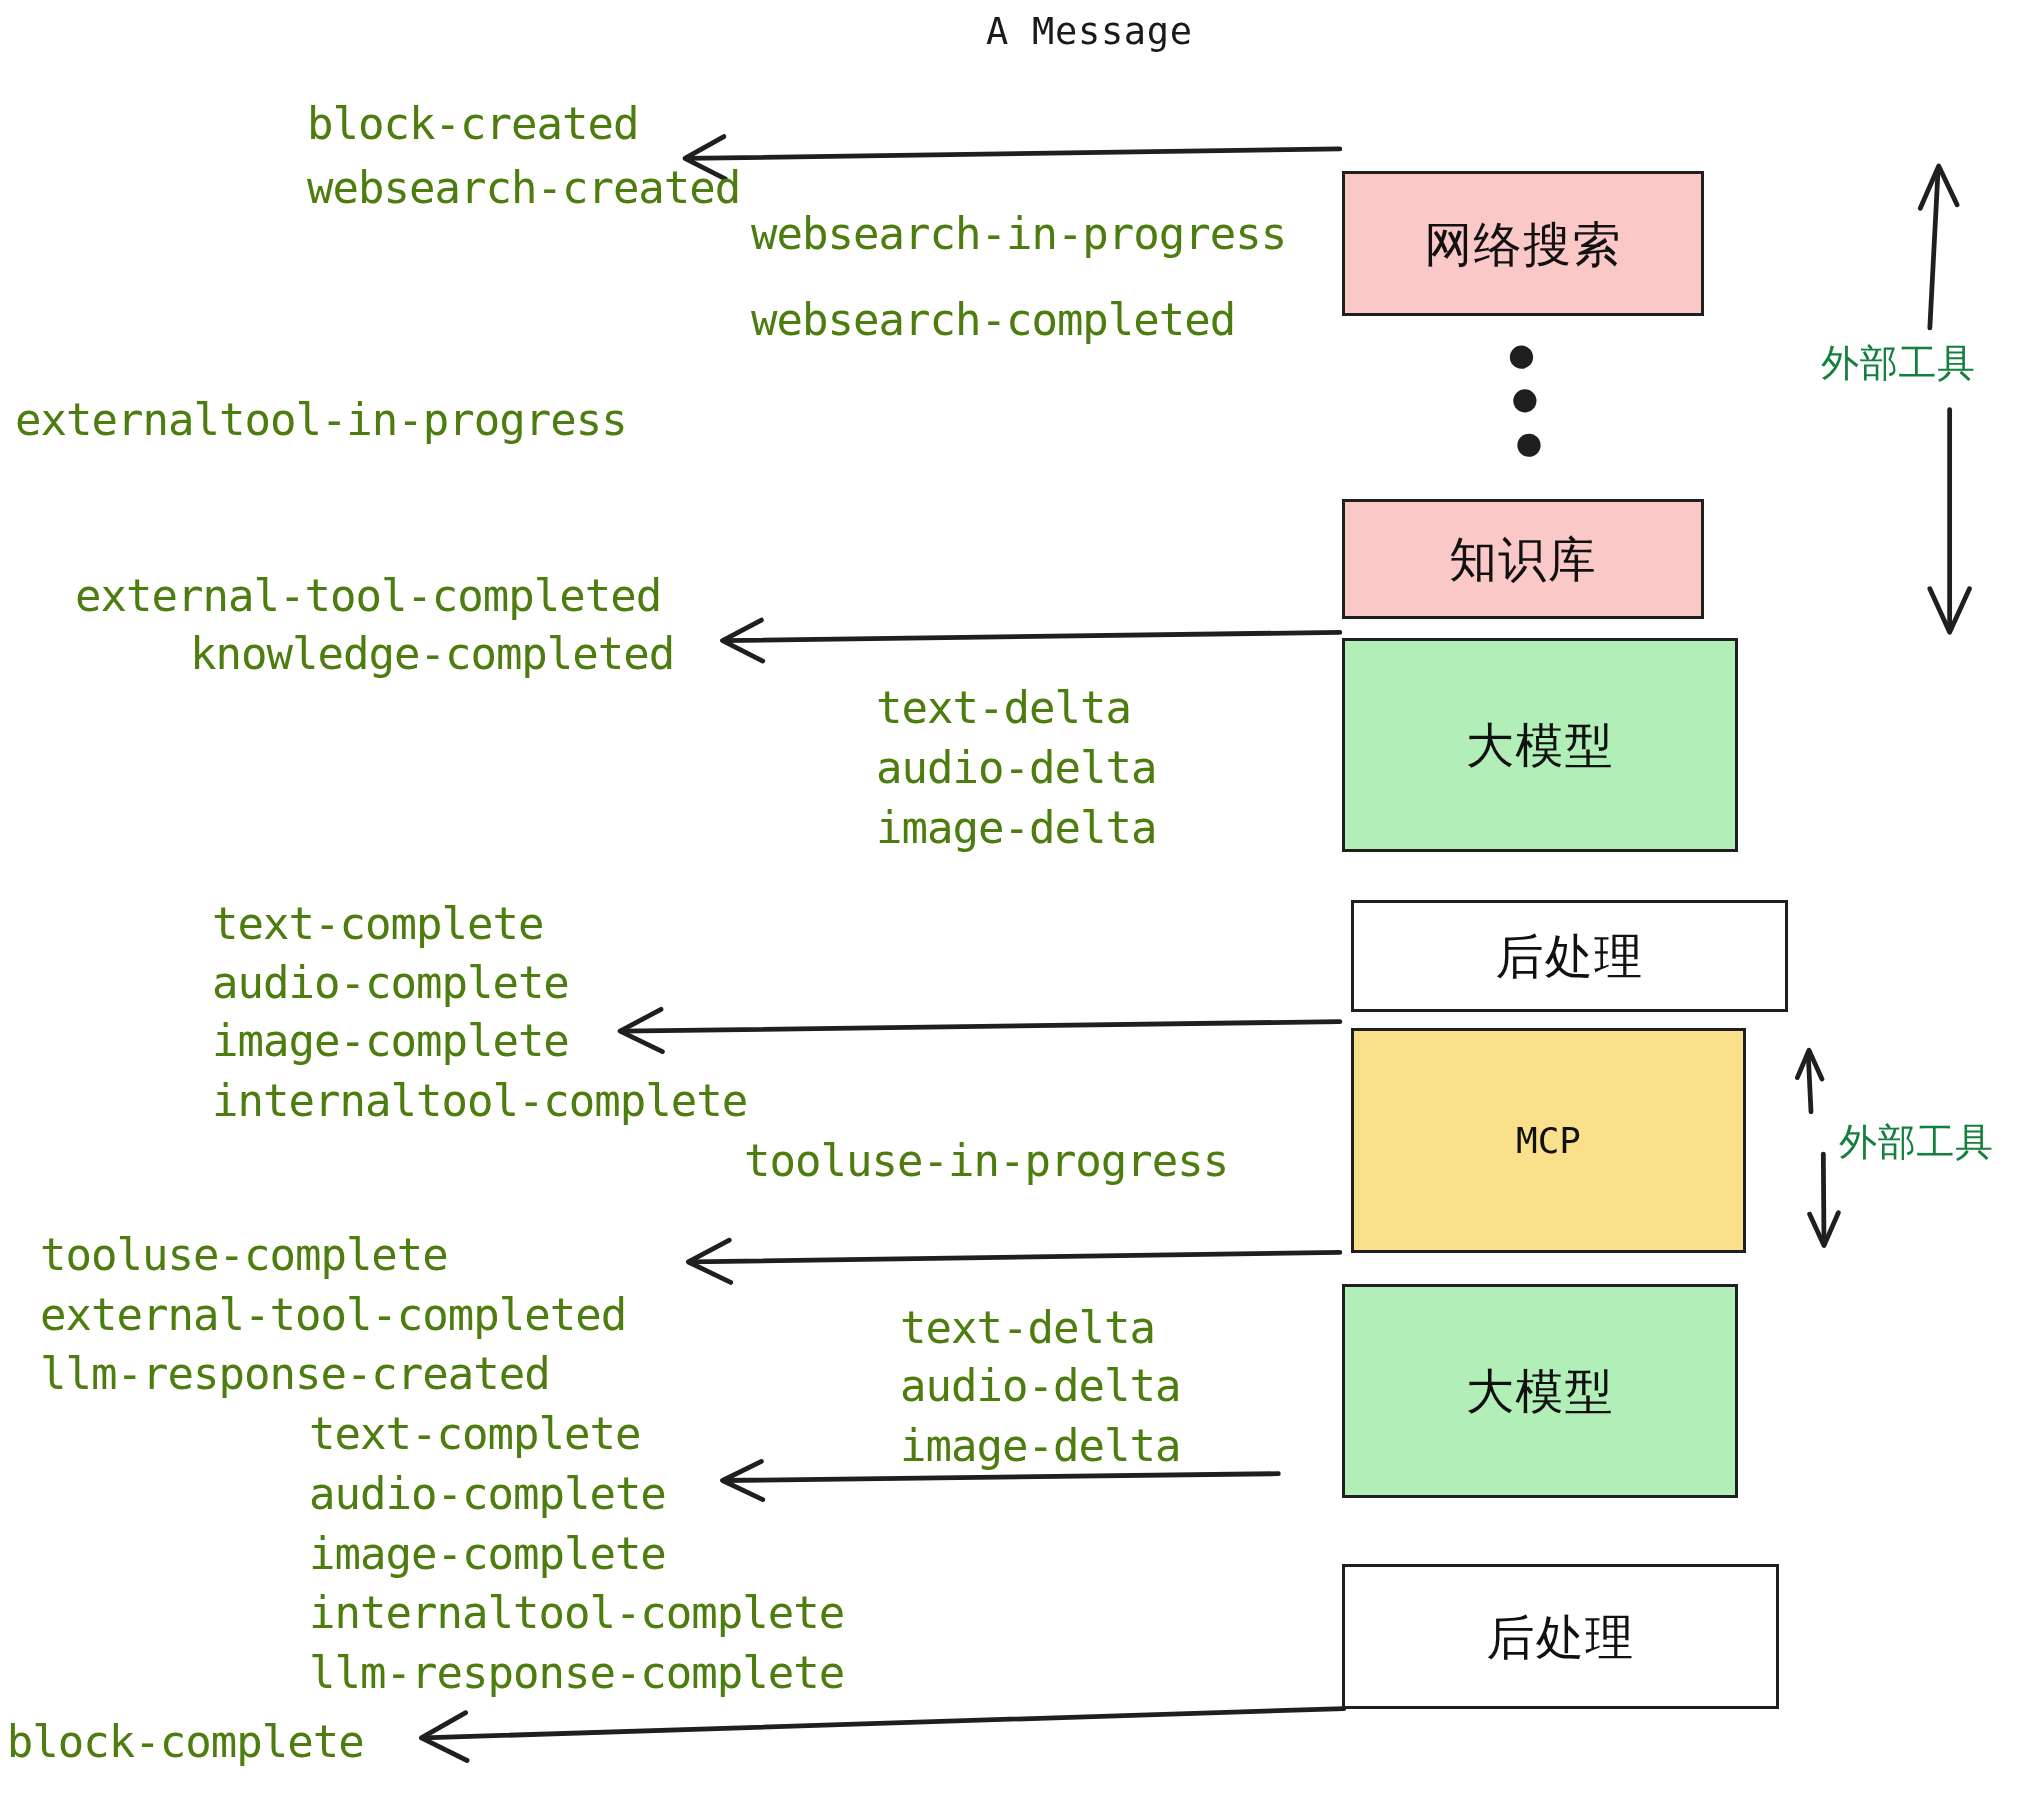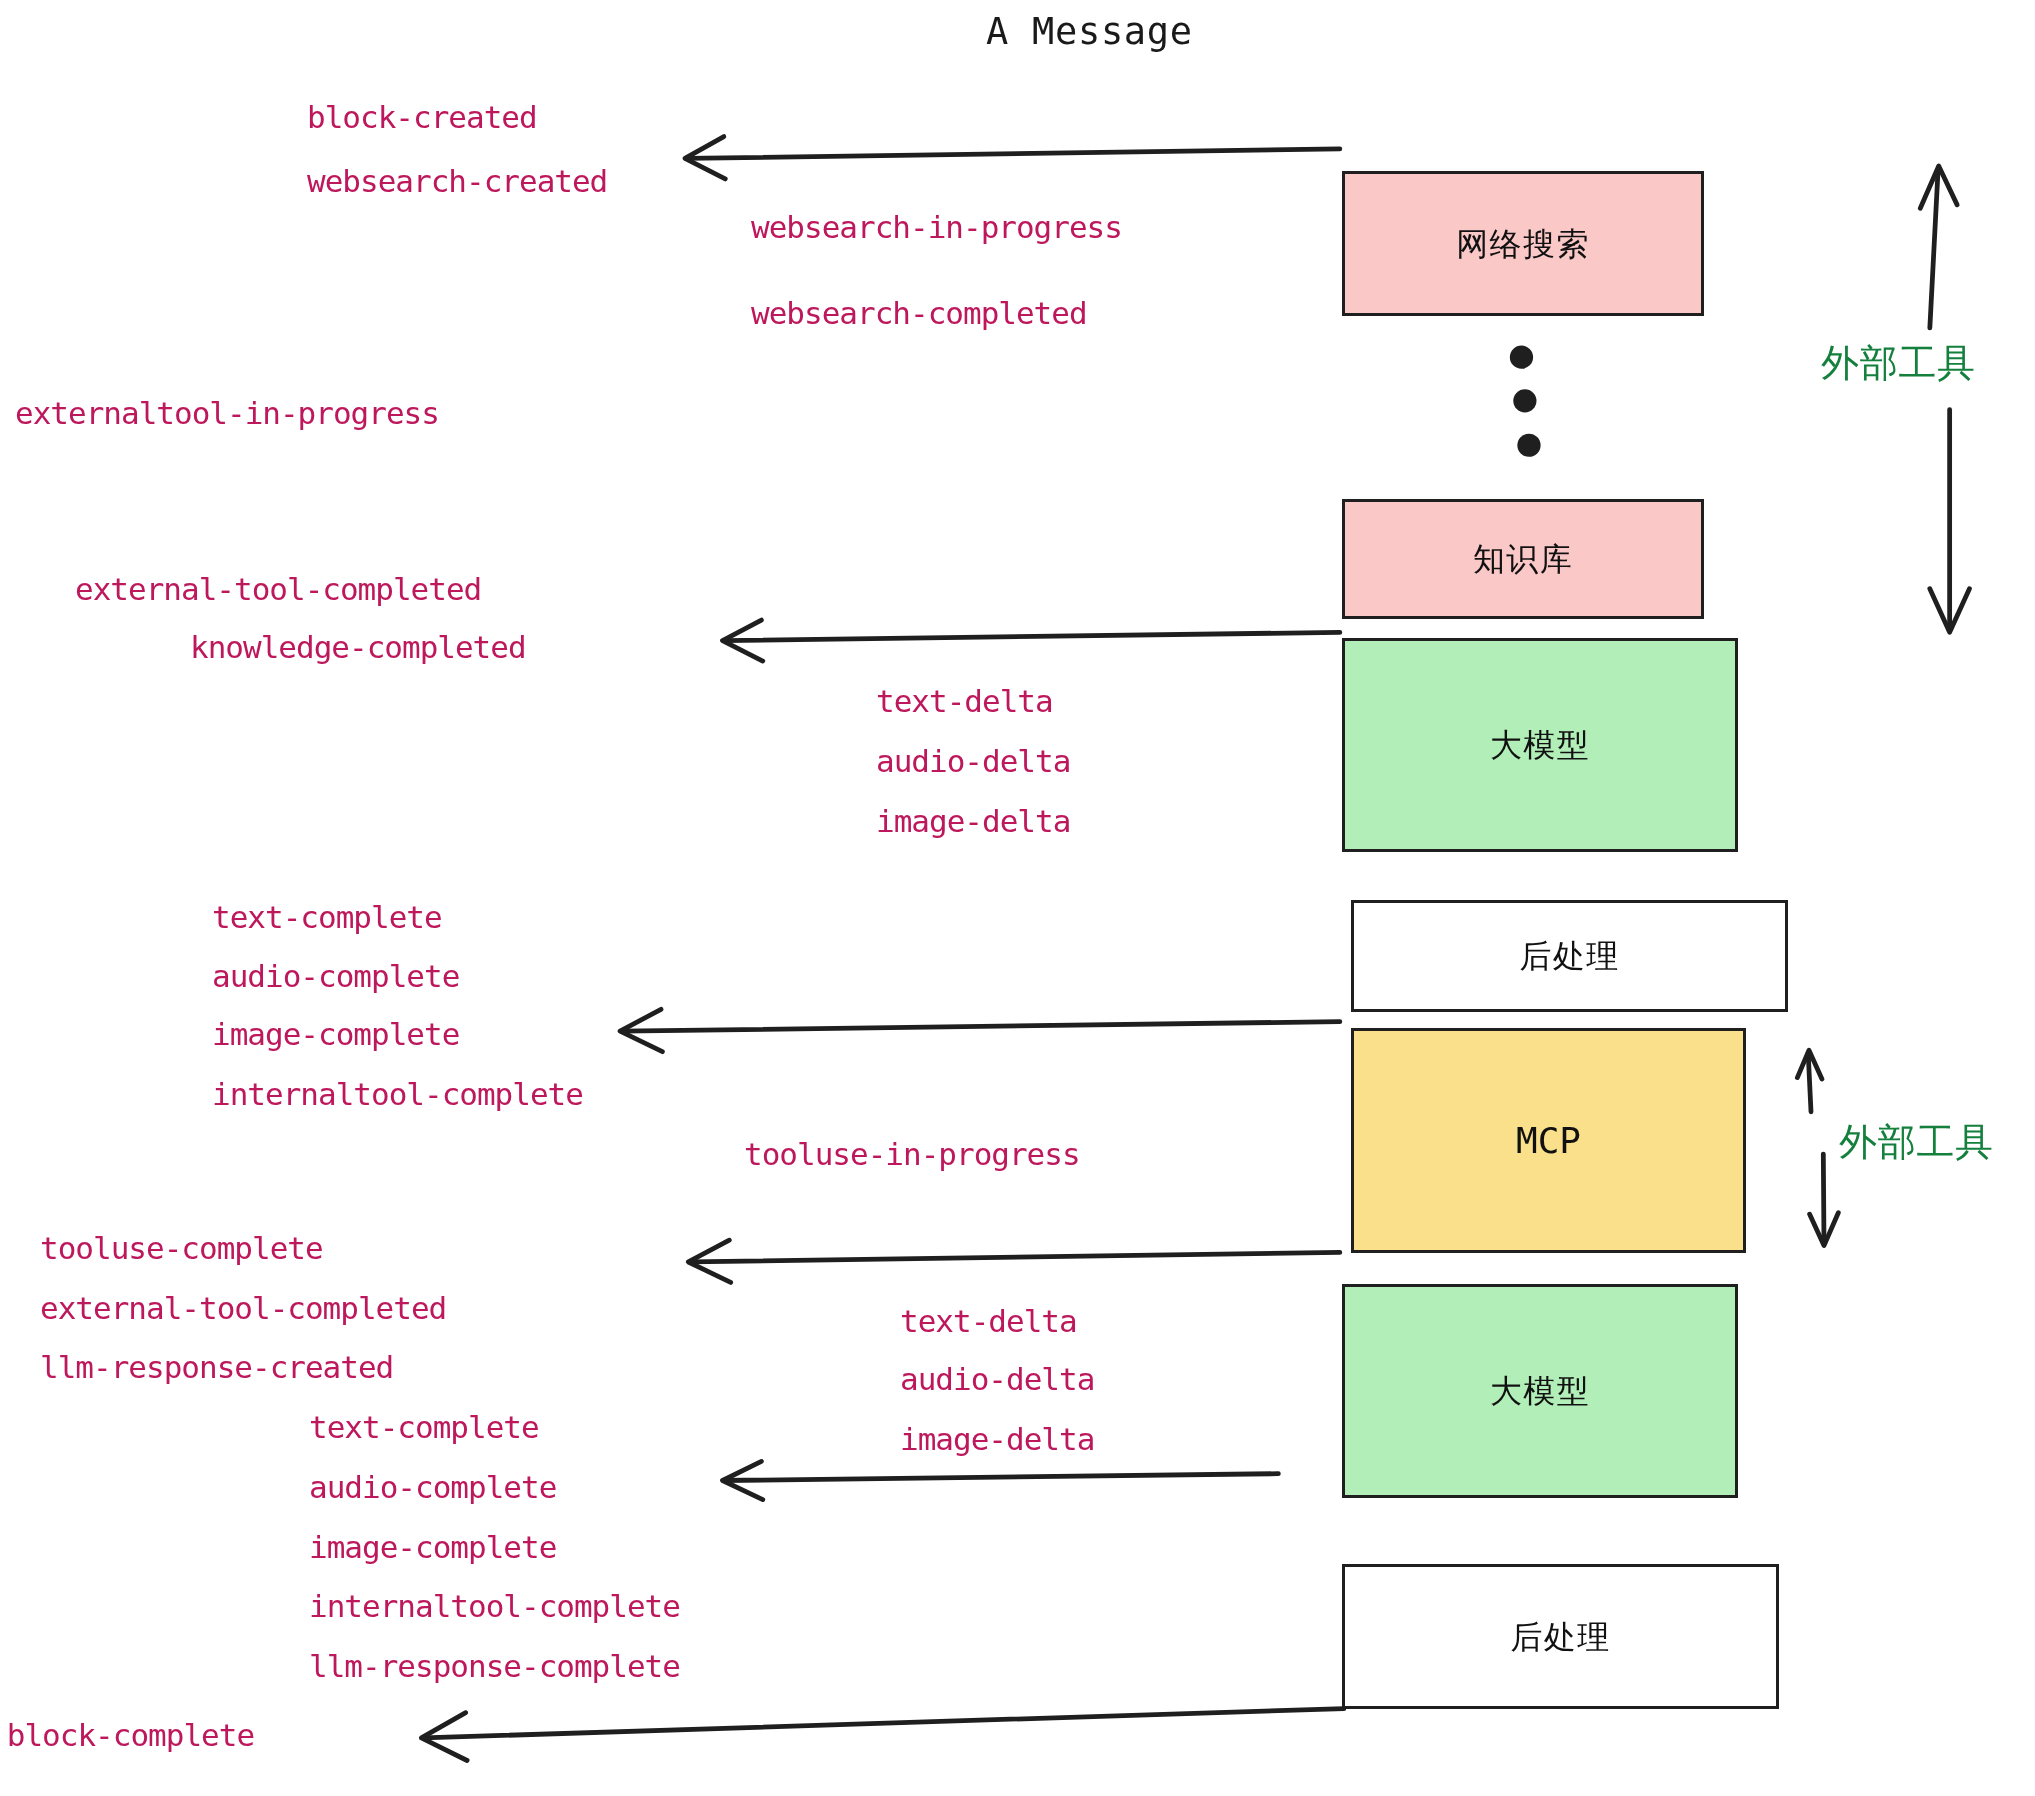--- a/index.html
+++ b/index.html
@@ -14,22 +14,22 @@
   #canvas {
     position: relative;
     width: 2035px;
     height: 1796px;
     background: #ffffff;
     overflow: hidden;
   }
   .evt {
     position: absolute;
     font-family: "DejaVu Sans Mono", "Liberation Mono", monospace;
-    font-size: 31px;
-    color: #be185d;
+    font-size: 44px;
+    color: #4d7c0f;
     white-space: nowrap;
     letter-spacing: -1px;
     line-height: 1;
   }
   .title {
     position: absolute;
     font-family: "DejaVu Sans Mono", "Liberation Mono", monospace;
     font-size: 37px;
     color: #1a1a1a;
     white-space: nowrap;
@@ -39,21 +39,21 @@
     position: absolute;
     box-sizing: border-box;
     border: 3.4px solid #1f1f1f;
     display: flex;
     align-items: center;
     justify-content: center;
     color: #111111;
     font-family: "DejaVu Sans", "Liberation Sans", sans-serif;
   }
   .node .node-label {
-    font-size: 32px;
+    font-size: 48px;
     letter-spacing: 1.4px;
     line-height: 1;
   }
   .node.mcp .node-label {
     font-family: "DejaVu Sans Mono", "Liberation Mono", monospace;
     font-size: 36px;
     letter-spacing: 0px;
   }
   .group-label {
     position: absolute;

